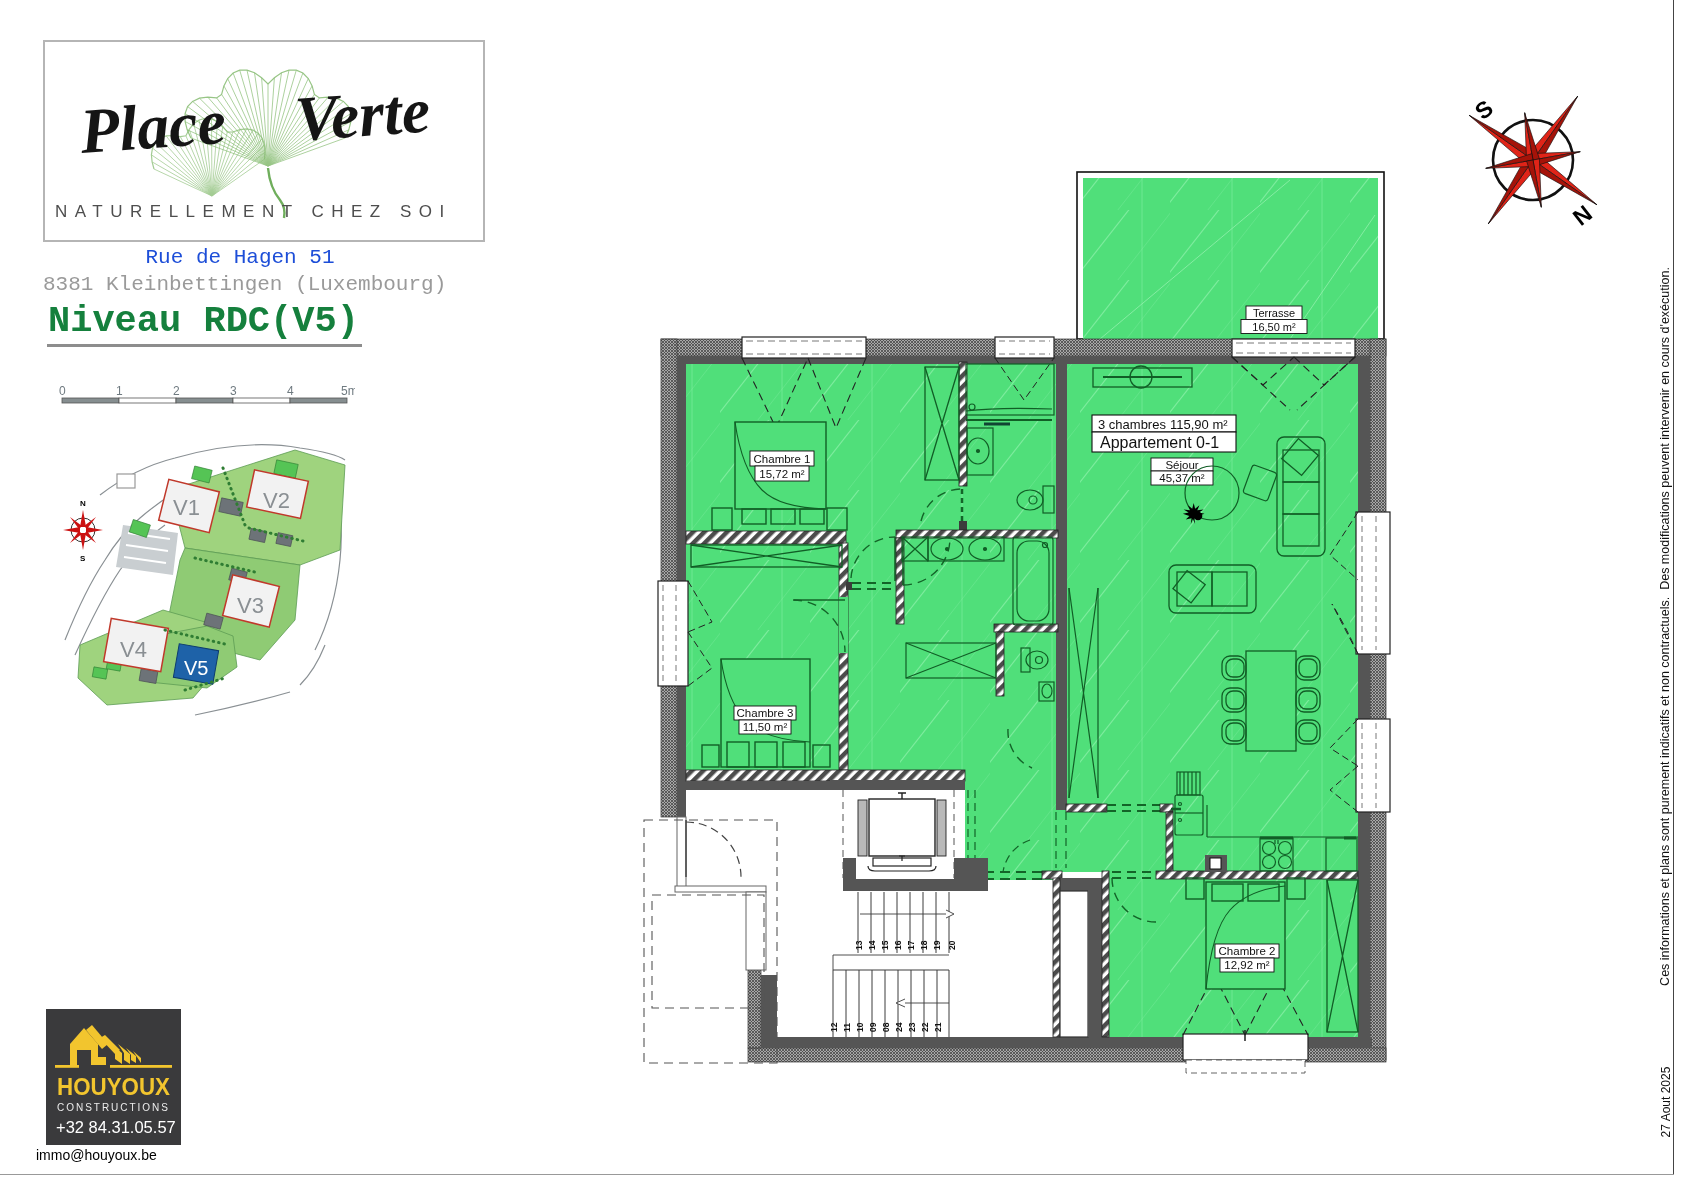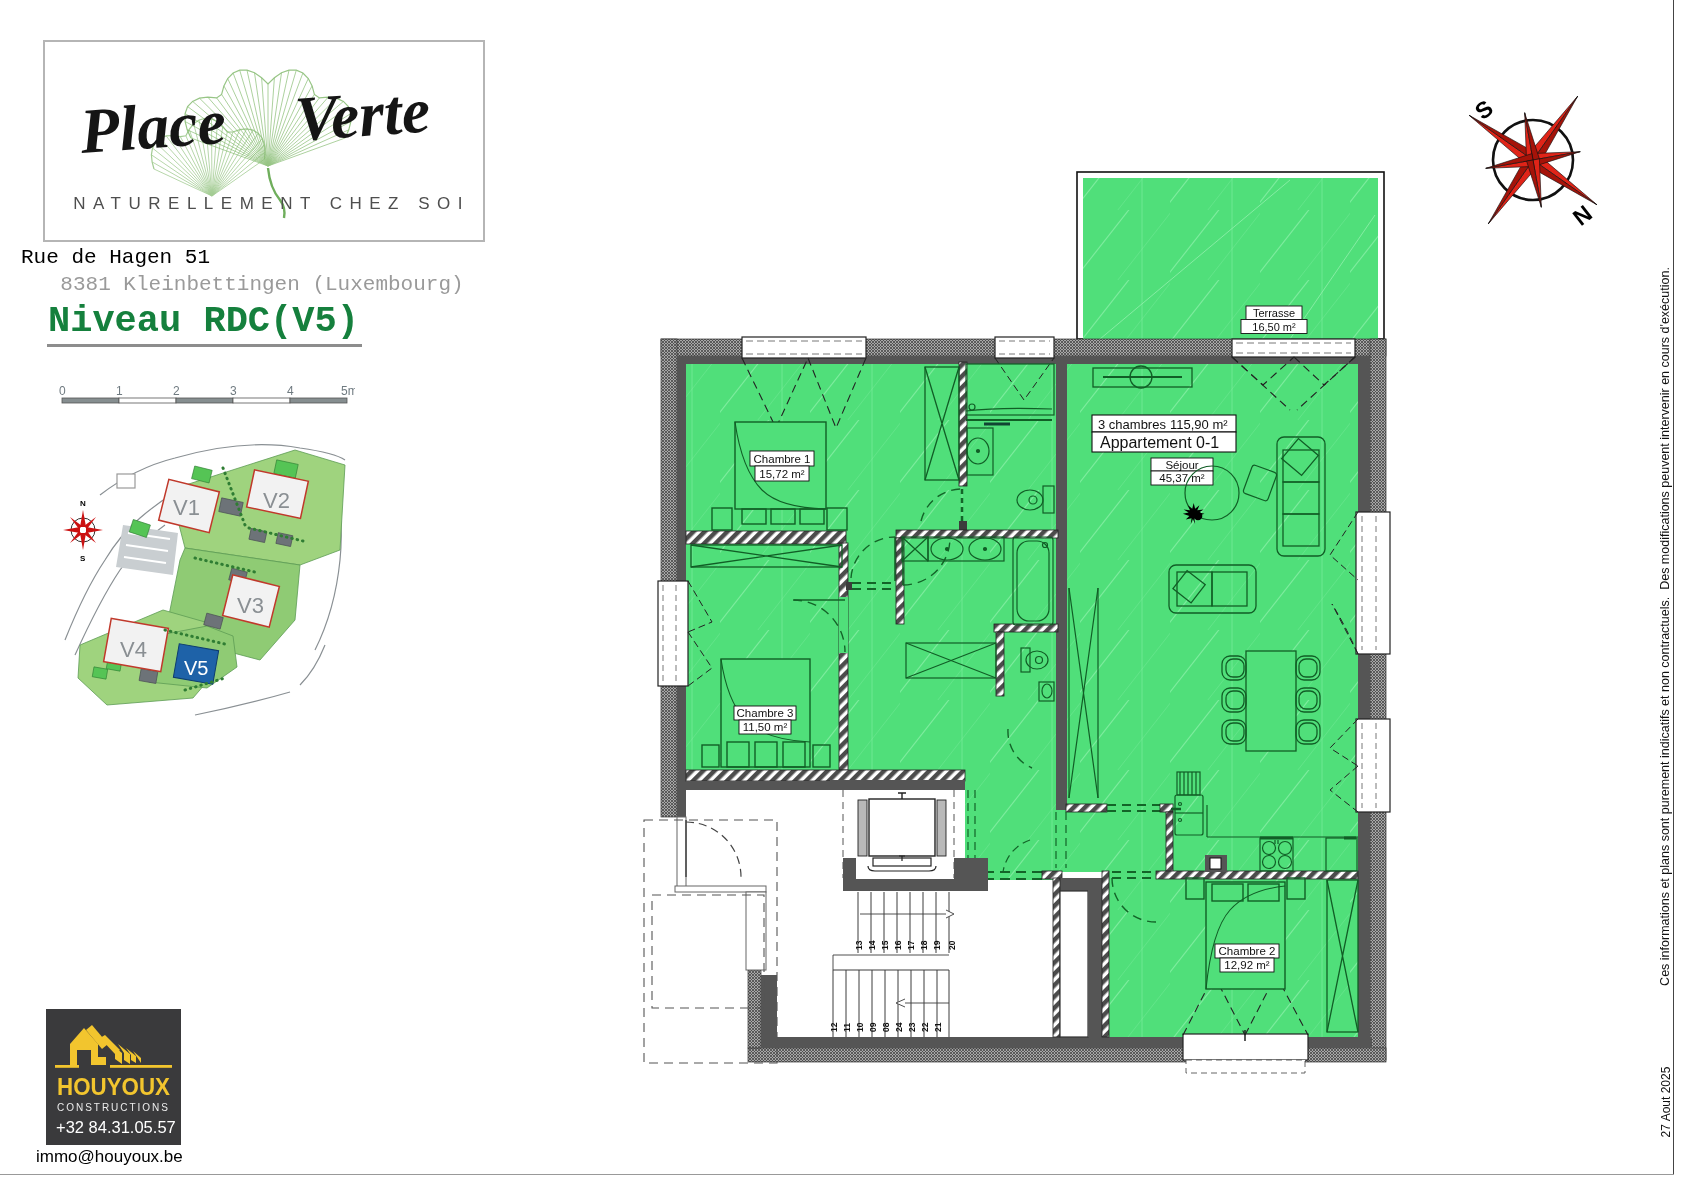--- a/index.html
+++ b/index.html
@@ -28,25 +28,25 @@
       </g>
 <path d="M118,120 Q120,140 130,152 Q136,160 134,170" stroke-width="2.4" stroke="#6fae5c"></path>
 </g>
 </svg>
 
 <div class="abs" style="left:60px;top:60px;width:400px;height:120px;font-family:'Liberation Serif',serif;font-style:italic;font-weight:bold;color:#151515;">
   <span class="abs" style="left:20px;top:30px;font-size:64px;transform:rotate(-4deg);">Place</span>
   <span class="abs" style="left:235px;top:18px;font-size:64px;transform:rotate(-4deg);">Verte</span>
 </div>
 
-<div class="abs" style="left:55px;top:194px;width:415px;text-align:right;font-size:17px;letter-spacing:7.5px;color:#4e4e4e;">NATURELLEMENT CHEZ SOI</div>
-
-<div class="abs" style="left:21px;top:246px;width:438px;font-family:'Liberation Mono',monospace;font-size:21px;color:#000000;">Rue de Hagen 51</div>
-
-<div class="abs" style="left:43px;top:273px;width:438px;text-align:center;font-family:'Liberation Mono',monospace;font-size:21px;color:#9a9a9a;">8381 Kleinbettingen (Luxembourg)</div>
+<div class="abs" style="left:55px;top:202px;width:415px;text-align:left;font-size:17px;letter-spacing:7.5px;color:#4e4e4e;">NATURELLEMENT CHEZ SOI</div>
+
+<div class="abs" style="left:21px;top:246px;width:438px;text-align:center;font-family:'Liberation Mono',monospace;font-size:21px;color:#1d4ed8;">Rue de Hagen 51</div>
+
+<div class="abs" style="left:43px;top:273px;width:438px;text-align:left;font-family:'Liberation Mono',monospace;font-size:21px;color:#9a9a9a;">8381 Kleinbettingen (Luxembourg)</div>
 
 <div class="abs" style="left:48px;top:300px;font-family:'Liberation Mono',monospace;font-weight:bold;font-size:37px;color:#15803d;">Niveau&nbsp;RDC(V5)</div>
 <div class="abs" style="left:47px;top:344px;width:315px;height:3px;background:#8d8d8d;"></div>
 
 <svg class="abs" style="left:55px;top:385px;" width="300" height="26" viewBox="0 0 300 26">
   <g font-family="Liberation Sans" font-size="12" fill="#6f7a80">
     <text x="4" y="10">0</text>
       <text x="61" y="10">1</text>
       <text x="118" y="10">2</text>
       <text x="175" y="10">3</text>
@@ -169,21 +169,21 @@
     <path d="M80,39 L90,47 L90,54 L85,51 L85,46 Z"></path>
     <path d="M87,42 L95,49 L95,54 Z"></path>
     <rect x="9" y="56" width="24" height="2.8"></rect>
     <rect x="64" y="56" width="62" height="2.8"></rect>
   </g>
   <text x="11" y="86" font-size="24" font-weight="bold" fill="#f2c52e" textLength="113" lengthAdjust="spacingAndGlyphs">HOUYOUX</text>
   <text x="11" y="102" font-size="10" fill="#ececec" textLength="113" lengthAdjust="spacing" letter-spacing="2">CONSTRUCTIONS</text>
   <text x="10" y="124" font-size="16.5" fill="#ffffff">+32 84.31.05.57</text>
 </svg>
 
-<div class="abs" style="left:36px;top:1147px;font-size:17px;color:#000;">immo@houyoux.be</div>
+<div class="abs" style="left:36px;top:1147px;font-size:14px;color:#000;">immo@houyoux.be</div>
 
 <svg class="abs" style="left:1450px;top:75px;" width="200" height="200" viewBox="0 0 200 200">
   <g transform="translate(83,85)">
     <circle r="40" fill="none" stroke="#111" stroke-width="2.6"></circle>
     <g transform="rotate(-10)" stroke="#111" stroke-width="0.6">
       <polygon points="0,0 55.2,-55.2 -5.3,-5.3" fill="#e02418"></polygon>
         <polygon points="0,0 55.2,-55.2 5.3,5.3" fill="#a51309"></polygon>
       <polygon points="0,0 -55.2,-55.2 -5.3,5.3" fill="#e02418"></polygon>
         <polygon points="0,0 -55.2,-55.2 5.3,-5.3" fill="#a51309"></polygon>
       <polygon points="0,0 -55.2,55.2 5.3,5.3" fill="#e02418"></polygon>

